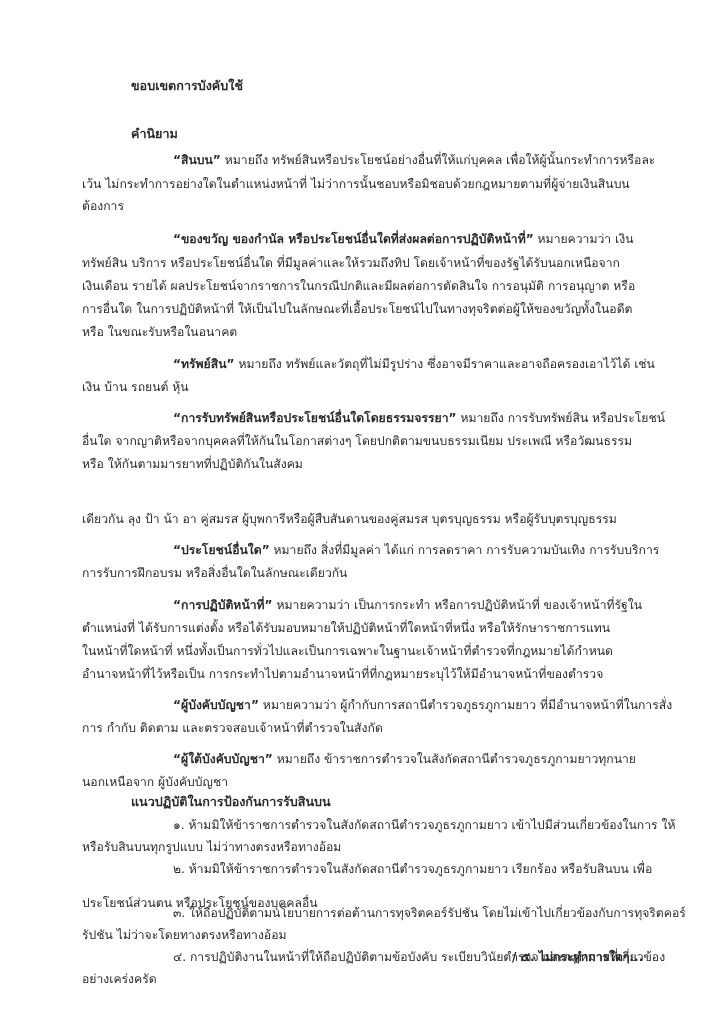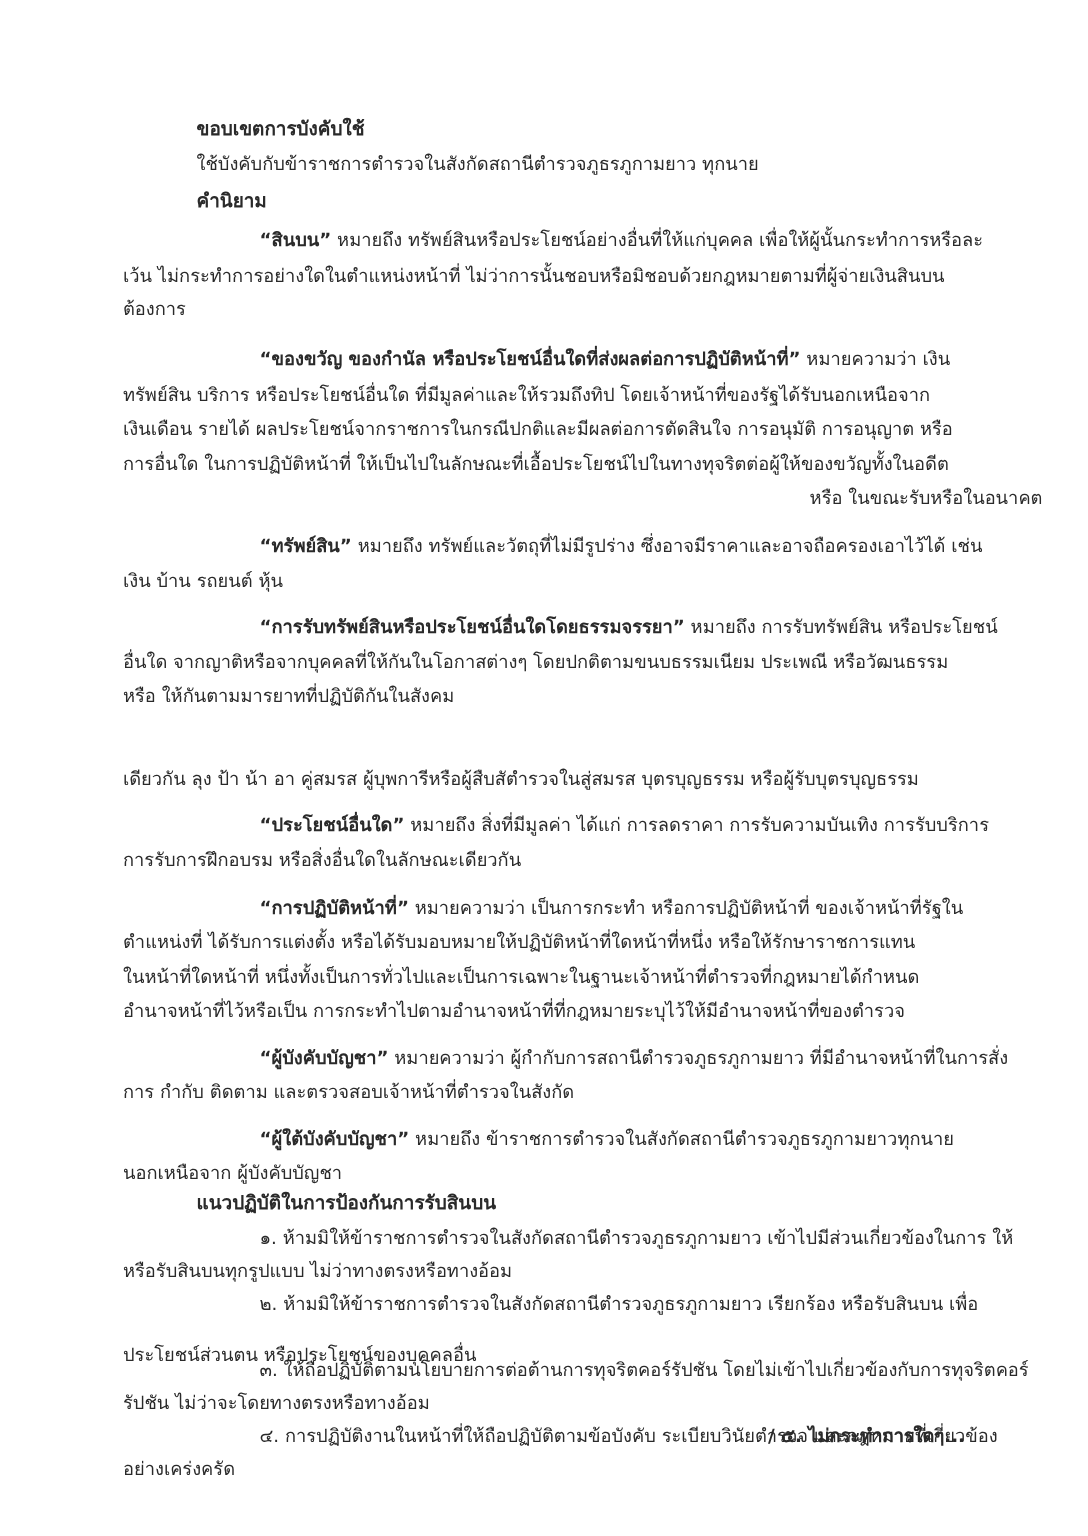--- a/index.html
+++ b/index.html
@@ -12,42 +12,41 @@
   .l-indent2 { left:173px; }
   .b { font-weight:bold; }
   .footer { position:absolute; left:512px; top:947px; font-size:12.2px; white-space:nowrap;font-weight:bold; }
 </style>
 </head>
 <body>
 
 <div class="page">
 
   <div class="line l-heading" style="top:78px;">ขอบเขตการบังคับใช้</div>
-  <div class="line l-indent1" style="top:101px;">ใช้บังคับกับข้าราชการตำรวจในสังกัดสถานีตำรวจภูธรภูกามยาว ทุกนาย</div>
 
   <div class="line l-heading" style="top:126px;">คำนิยาม</div>
 
   <div class="line l-indent2" style="top:152px;"><span class="b">“สินบน”</span><span> หมายถึง ทรัพย์สินหรือประโยชน์อย่างอื่นที่ให้แก่บุคคล เพื่อให้ผู้นั้นกระทำการหรือละ</span></div>
   <div class="line" style="top:176px;">เว้น ไม่กระทำการอย่างใดในตำแหน่งหน้าที่ ไม่ว่าการนั้นชอบหรือมิชอบด้วยกฎหมายตามที่ผู้จ่ายเงินสินบน</div>
   <div class="line" style="top:198px;">ต้องการ</div>
 
   <div class="line l-indent2" style="top:231px;"><span class="b">“ของขวัญ ของกำนัล หรือประโยชน์อื่นใดที่ส่งผลต่อการปฏิบัติหน้าที่”</span><span> หมายความว่า เงิน</span></div>
   <div class="line" style="top:255px;">ทรัพย์สิน  บริการ หรือประโยชน์อื่นใด ที่มีมูลค่าและให้รวมถึงทิป โดยเจ้าหน้าที่ของรัฐได้รับนอกเหนือจาก</div>
   <div class="line" style="top:278px;">เงินเดือน  รายได้ ผลประโยชน์จากราชการในกรณีปกติและมีผลต่อการตัดสินใจ การอนุมัติ การอนุญาต หรือ</div>
   <div class="line" style="top:301px;">การอื่นใด ในการปฏิบัติหน้าที่ ให้เป็นไปในลักษณะที่เอื้อประโยชน์ไปในทางทุจริตต่อผู้ให้ของขวัญทั้งในอดีต</div>
-  <div class="line" style="top:324px;text-align:right;">หรือ ในขณะรับหรือในอนาคต</div>
+  <div class="line" style="top:324px;">หรือ ในขณะรับหรือในอนาคต</div>
 
   <div class="line l-indent2" style="top:356px;"><span class="b">“ทรัพย์สิน”</span><span> หมายถึง ทรัพย์และวัตถุที่ไม่มีรูปร่าง ซึ่งอาจมีราคาและอาจถือครองเอาไว้ได้ เช่น</span></div>
   <div class="line" style="top:379px;">เงิน บ้าน รถยนต์ หุ้น</div>
 
   <div class="line l-indent2" style="top:410px;"><span class="b">“การรับทรัพย์สินหรือประโยชน์อื่นใดโดยธรรมจรรยา”</span><span> หมายถึง การรับทรัพย์สิน หรือประโยชน์</span></div>
   <div class="line" style="top:433px;">อื่นใด จากญาติหรือจากบุคคลที่ให้กันในโอกาสต่างๆ โดยปกติตามขนบธรรมเนียม ประเพณี หรือวัฒนธรรม</div>
   <div class="line" style="top:456px;">หรือ ให้กันตามมารยาทที่ปฏิบัติกันในสังคม</div>
 
-  <div class="line" style="top:511px;">เดียวกัน  ลุง ป้า น้า อา คู่สมรส ผู้บุพการีหรือผู้สืบสัตำรวจในสู่สมรส บุตรบุญธรรม หรือผู้รับบุตรบุญธรรม</div>
+  <div class="line" style="top:511px;">เดียวกัน  ลุง ป้า น้า อา คู่สมรส ผู้บุพการีหรือผู้สืบสันดานของคู่สมรส บุตรบุญธรรม หรือผู้รับบุตรบุญธรรม</div>
 
   <div class="line" style="top:565px;">การรับการฝึกอบรม หรือสิ่งอื่นใดในลักษณะเดียวกัน</div>
   <div class="line l-indent2" style="top:542px;"><span class="b">“ประโยชน์อื่นใด”</span><span> หมายถึง สิ่งที่มีมูลค่า ได้แก่ การลดราคา การรับความบันเทิง การรับบริการ</span></div>
 
   <div class="line l-indent2" style="top:597px;"><span class="b">“การปฏิบัติหน้าที่”</span><span> หมายความว่า เป็นการกระทำ หรือการปฏิบัติหน้าที่ ของเจ้าหน้าที่รัฐใน</span></div>
   <div class="line" style="top:620px;">ตำแหน่งที่ ได้รับการแต่งตั้ง หรือได้รับมอบหมายให้ปฏิบัติหน้าที่ใดหน้าที่หนึ่ง หรือให้รักษาราชการแทน</div>
   <div class="line" style="top:643px;">ในหน้าที่ใดหน้าที่ หนึ่งทั้งเป็นการทั่วไปและเป็นการเฉพาะในฐานะเจ้าหน้าที่ตำรวจที่กฎหมายได้กำหนด</div>
   <div class="line" style="top:666px;">อำนาจหน้าที่ไว้หรือเป็น การกระทำไปตามอำนาจหน้าที่ที่กฎหมายระบุไว้ให้มีอำนาจหน้าที่ของตำรวจ</div>
 
   <div class="line l-indent2" style="top:697px;"><span class="b">“ผู้บังคับบัญชา”</span><span> หมายความว่า ผู้กำกับการสถานีตำรวจภูธรภูกามยาว ที่มีอำนาจหน้าที่ในการสั่ง</span></div>

